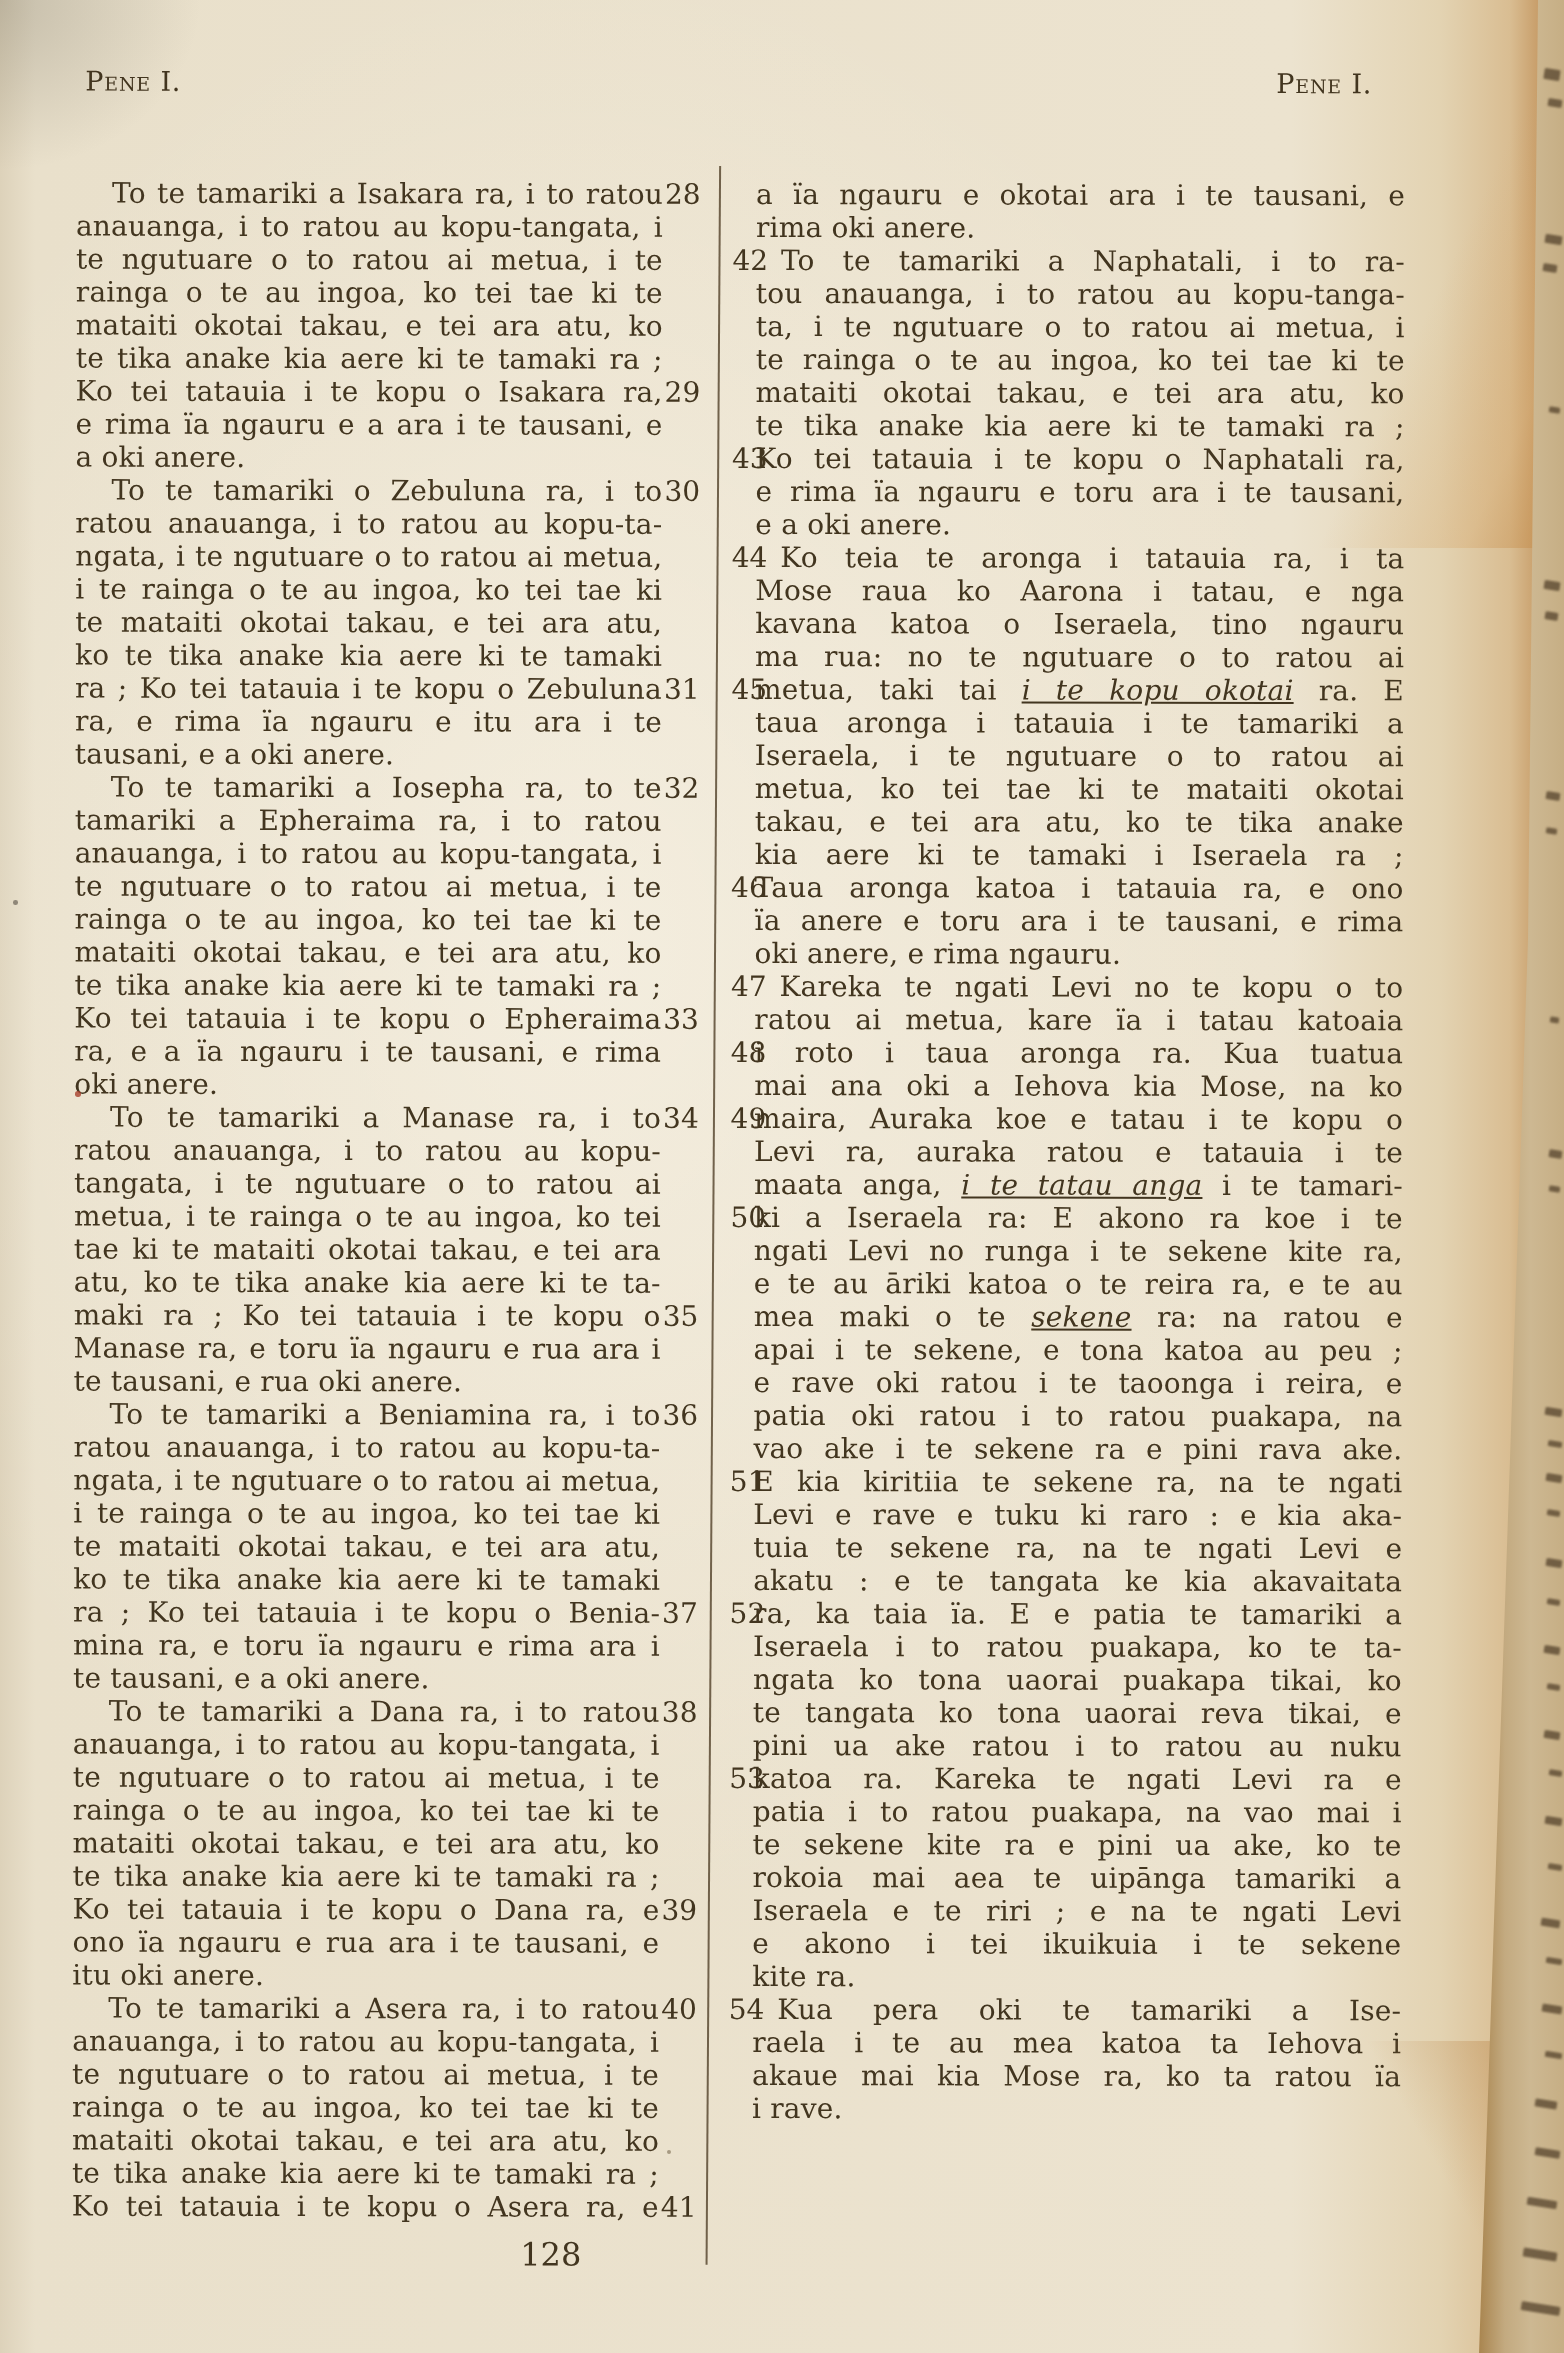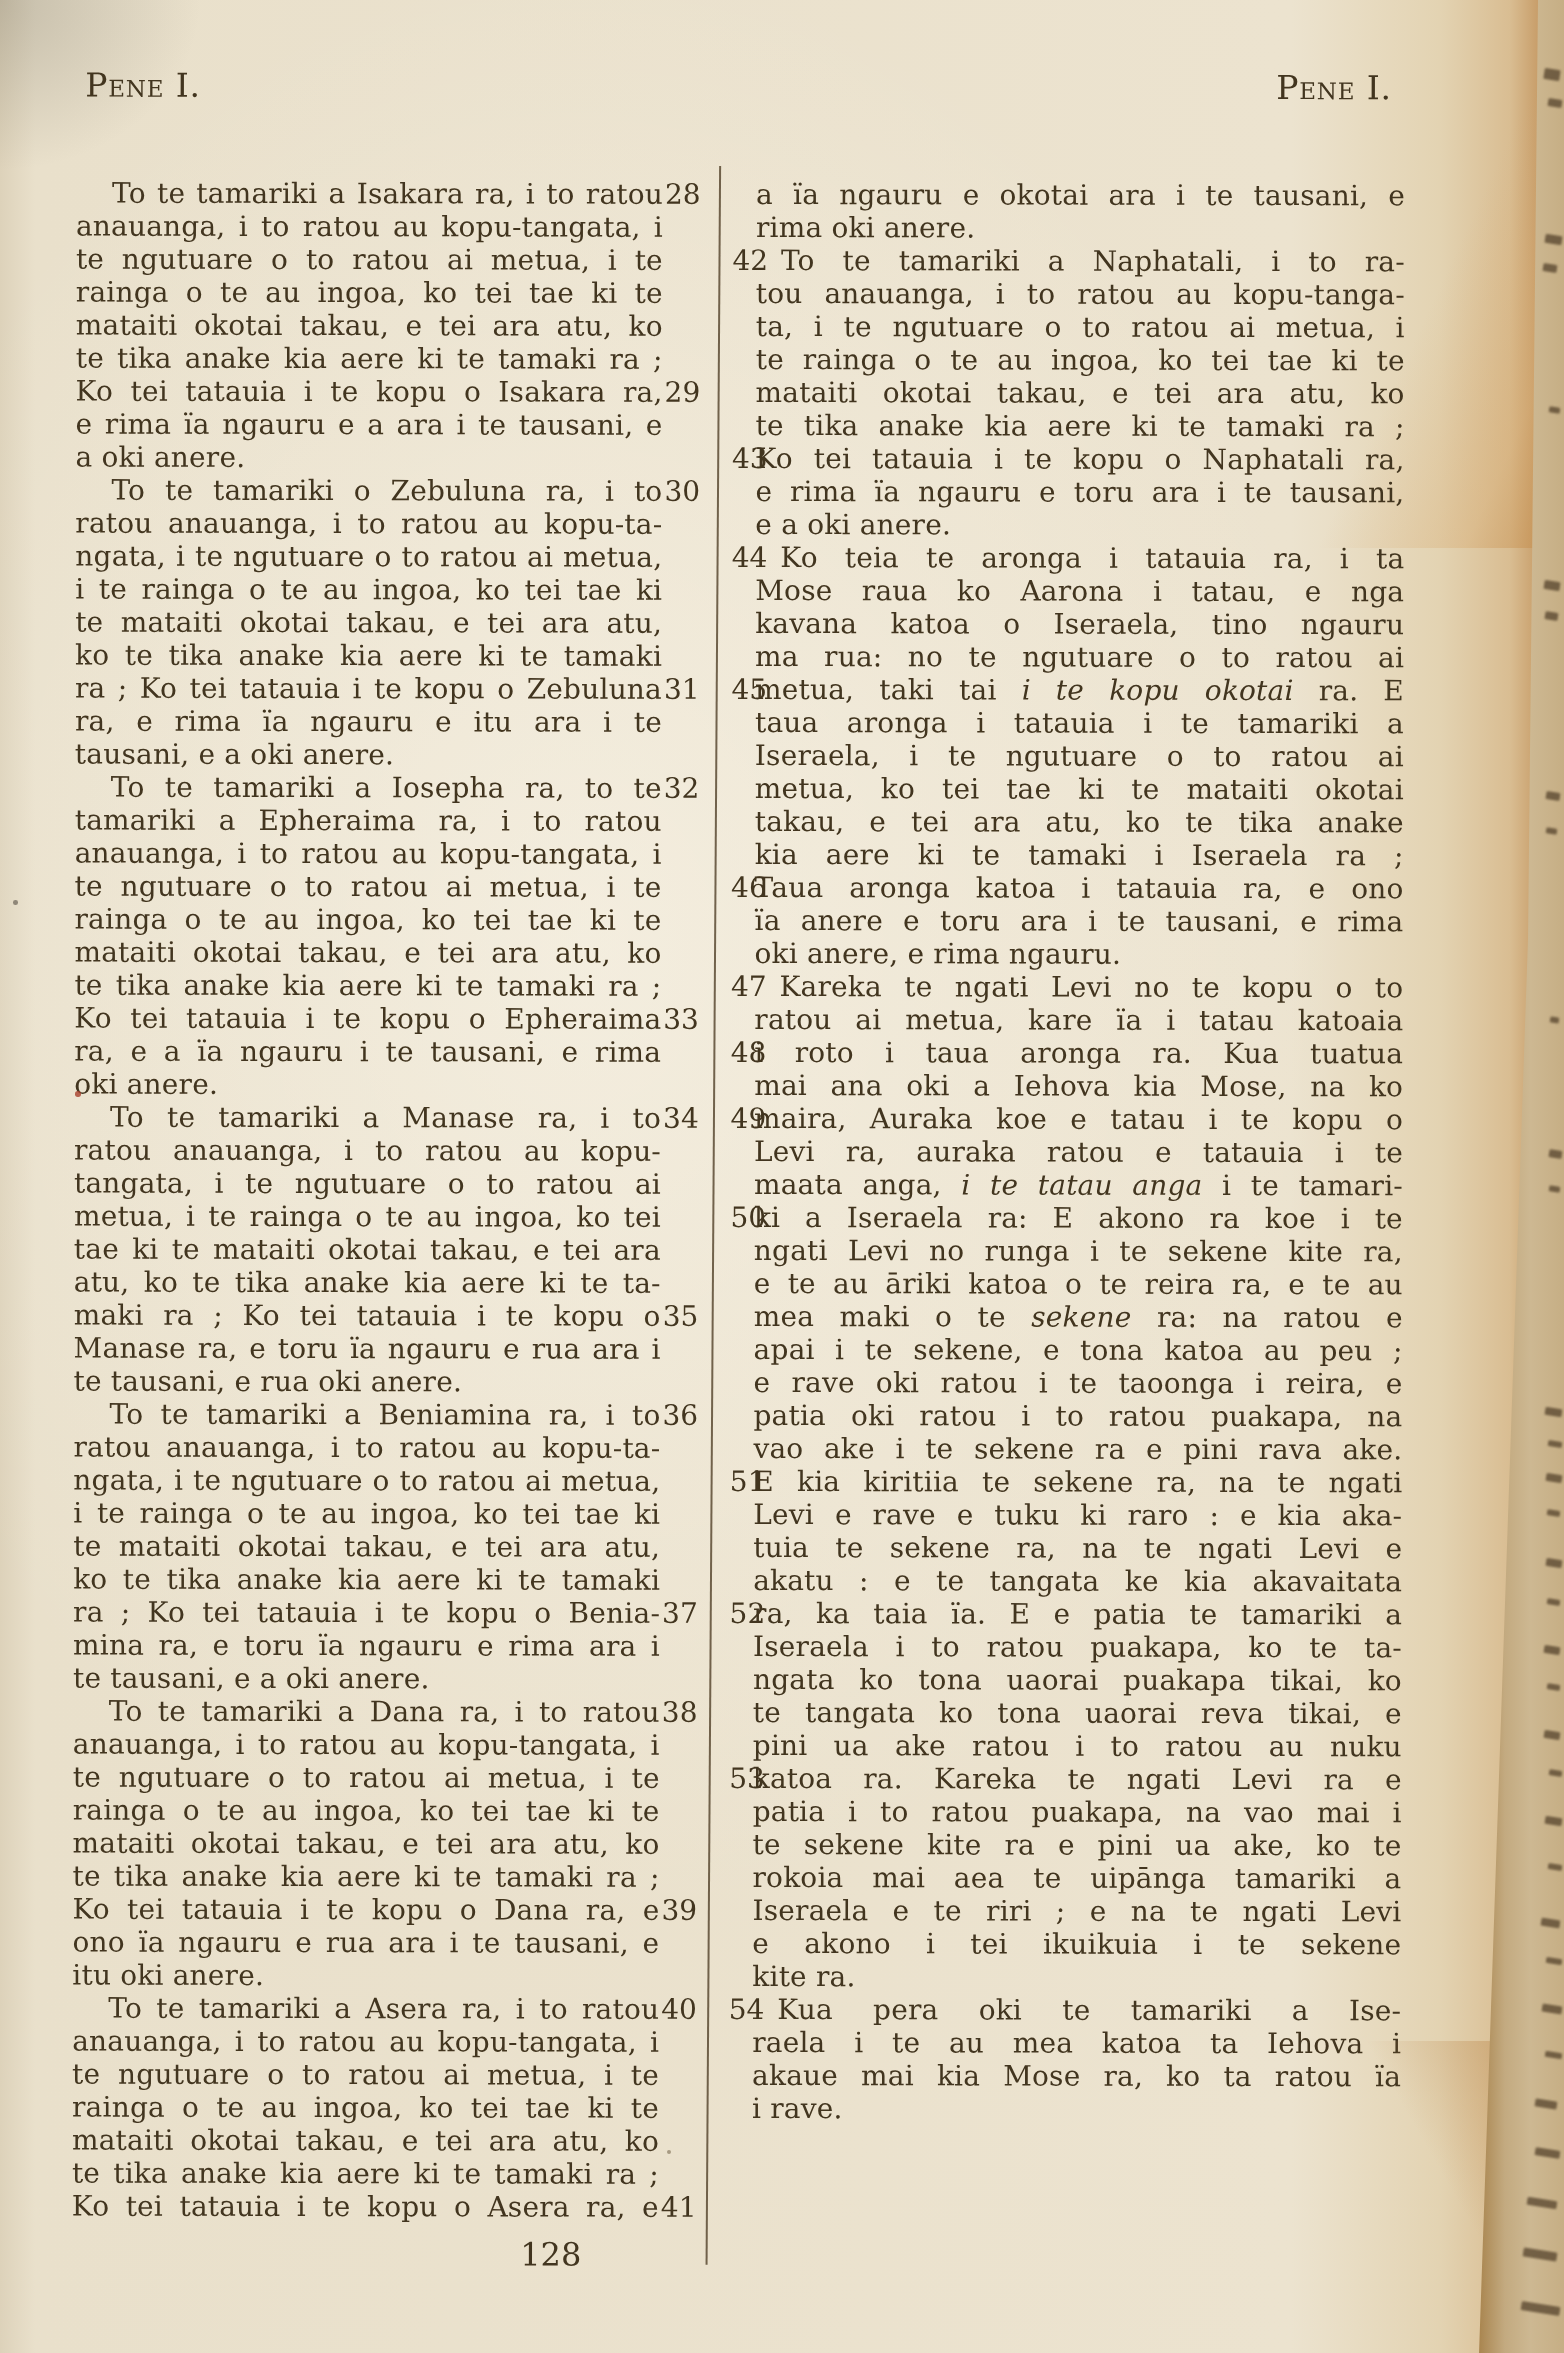--- a/index.html
+++ b/index.html
@@ -31,21 +31,21 @@
   
   .page-edge{
     position:absolute;top:0;right:0;width:86px;height:2354px;
     background:linear-gradient(90deg,#a9854f 0%, #c3aa80 30%, #cdb archiv892 60%, #c6ae84 100%);
   }
   .page-edge{background:linear-gradient(90deg,#a9854f 0%,#c3aa80 30%,#cdb892 60%,#c6ae84 100%);
     clip-path:polygon(59px 0, 86px 0, 86px 2354px, 0px 2354px, 49px 939px);}
   .edge-mark{position:absolute;background:#55432c;opacity:.75;border-radius:1.6px;
     transform:rotate(9deg);filter:blur(0.9px);}
   
-  .pene{position:absolute;font-variant:small-caps;font-size:33px;color:#42351f;letter-spacing:0.8px;}
+  .pene{position:absolute;font-variant:small-caps;font-size:27px;color:#42351f;letter-spacing:0.8px;}
   .mose{position:absolute;font-size:36px;color:#3c2f1b;letter-spacing:1.6px;text-align:center;}
   
   .text-block{position:absolute;left:0;top:0;width:1538px;height:2354px;transform:rotate(.12deg);}
   .col{position:absolute;top:178px;color:#42351f;font-size:28px;}
   .col-left{left:74px;width:587px;}
   .col-right{left:754px;width:649px;}
   .line{
     position:relative;height:33px;line-height:33px;white-space:nowrap;
     text-align:justify;text-align-last:justify;letter-spacing:0.2px;
   }
@@ -59,21 +59,21 @@
     position:absolute;left:717px;top:166px;width:2px;height:2099px;
     background:#5a4a33;opacity:.85;transform:rotate(.25deg);transform-origin:top center;
   }
   .folio{position:absolute;left:510px;top:2236px;width:86px;text-align:center;
     font-size:32px;color:#42351f;}
   
   .speck{position:absolute;border-radius:50%;}
   .speck.s1{left:75px;top:1091px;width:5.5px;height:5.5px;background:#a8402c;opacity:.8;}
   .speck.s2{left:13.3px;top:900px;width:4.7px;height:4.7px;background:#6b6257;opacity:.7;}
   .speck.s3{left:667px;top:2150px;width:3.9px;height:3.9px;background:#7a6a50;opacity:.6;}
-  i{font-style:italic;}
+  i{font-style:italic;text-decoration:underline;}
 </style>
 </head>
 <body>
 
 <div class="page-surface">
   <div class="corner-shade"></div>
 
   <div class="text-block">
     <span class="pene" style="left:83px;top:67px">Pene I.</span>
     <span class="pene" style="left:1274px;top:67px">Pene I.</span>

